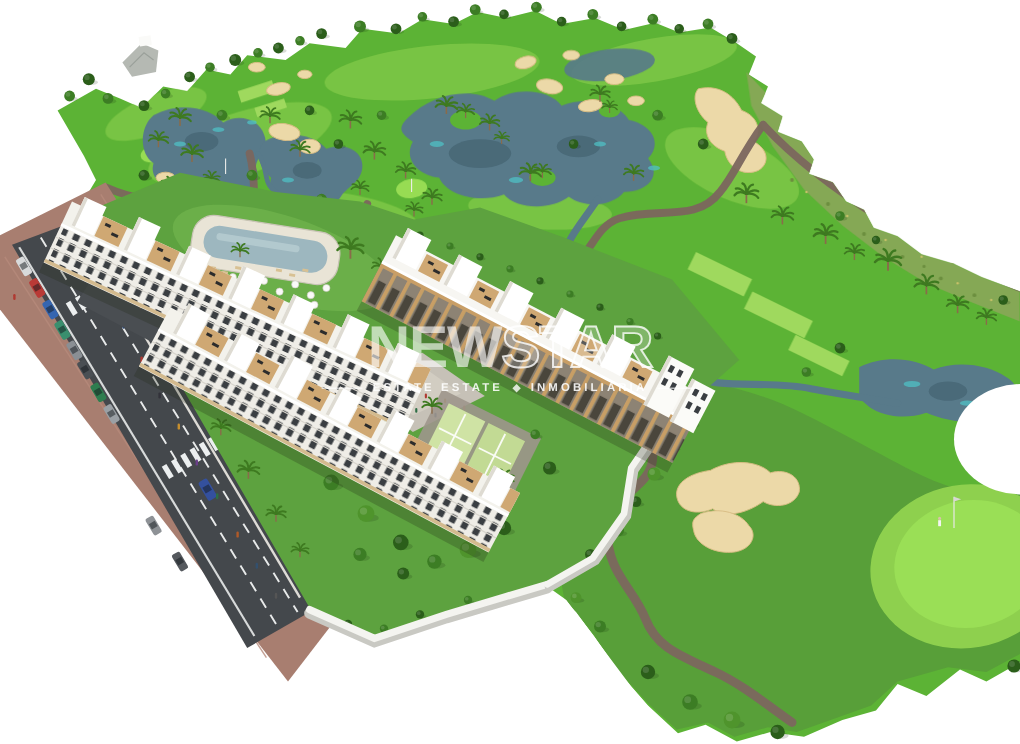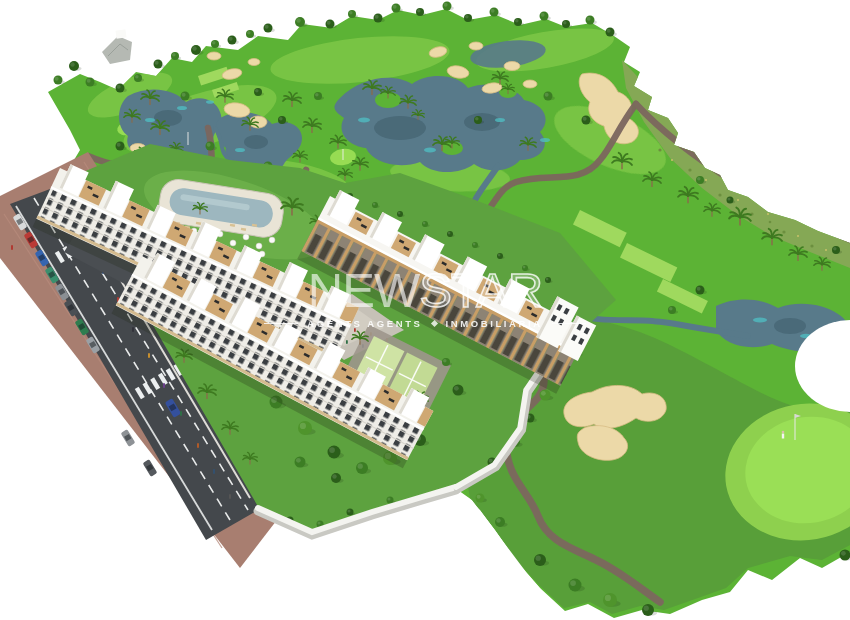--- a/index.html
+++ b/index.html
@@ -5,21 +5,21 @@
   html,body{margin:0;padding:0;background:#ffffff;font-family:"Liberation Sans",sans-serif;}
   .stage{position:relative;width:850px;height:620px;background:#ffffff;overflow:hidden;}
   .stage svg{position:absolute;left:0;top:0;}
   
   .tsh{fill:rgba(20,40,10,.16);}
   .th{fill:rgba(255,255,255,.14);}
   .pf{fill:none;stroke:#3e7a20;stroke-width:1.7;stroke-linecap:round;}
   .pt{stroke:#8a6b4a;stroke-width:1.3;}
   
   .wm{position:absolute;left:0;right:0;top:266px;text-align:center;pointer-events:none;}
-  .wm .brand{font-weight:normal;font-size:49px;line-height:1;letter-spacing:-1px;color:rgba(255,255,255,.62);white-space:nowrap;}
+  .wm .brand{font-weight:bold;font-size:49px;line-height:1;letter-spacing:-1px;color:rgba(255,255,255,.62);white-space:nowrap;}
   .wm .brand .outline{color:rgba(255,255,255,.22);-webkit-text-stroke:1.6px rgba(255,255,255,.8);}
   .wm .sub{margin-top:3px;display:flex;align-items:center;justify-content:center;gap:9px;font-size:9.5px;letter-spacing:2.6px;font-weight:bold;color:rgba(255,255,255,.88);}
   .wm .dash{display:inline-block;width:34px;height:1.6px;background:rgba(255,255,255,.8);}
   .wm .diamond{display:inline-block;width:5px;height:5px;background:rgba(255,255,255,.8);transform:rotate(45deg);}
 </style>
 </head>
 <body>
 
 <div class="stage">
 <svg width="850" height="620" viewBox="0 0 850 620">
@@ -667,19 +667,19 @@
             <rect x="288" y="10" width="4" height="6" fill="#3a3e42"></rect>
       </g>
     </g>
   </g>
 </svg>
 
 <div class="wm">
   <div class="brand"><span>NEW</span><span class="outline">STAR</span></div>
   <div class="sub">
     <span class="dash"></span>
-    <span>AGENTS AGENTS</span>
+    <span>ESTATE ESTATE</span>
     <span class="diamond"></span>
     <span>INMOBILIARIA</span>
     <span class="dash"></span>
   </div>
 </div>
 </div>
 
 </body></html>

